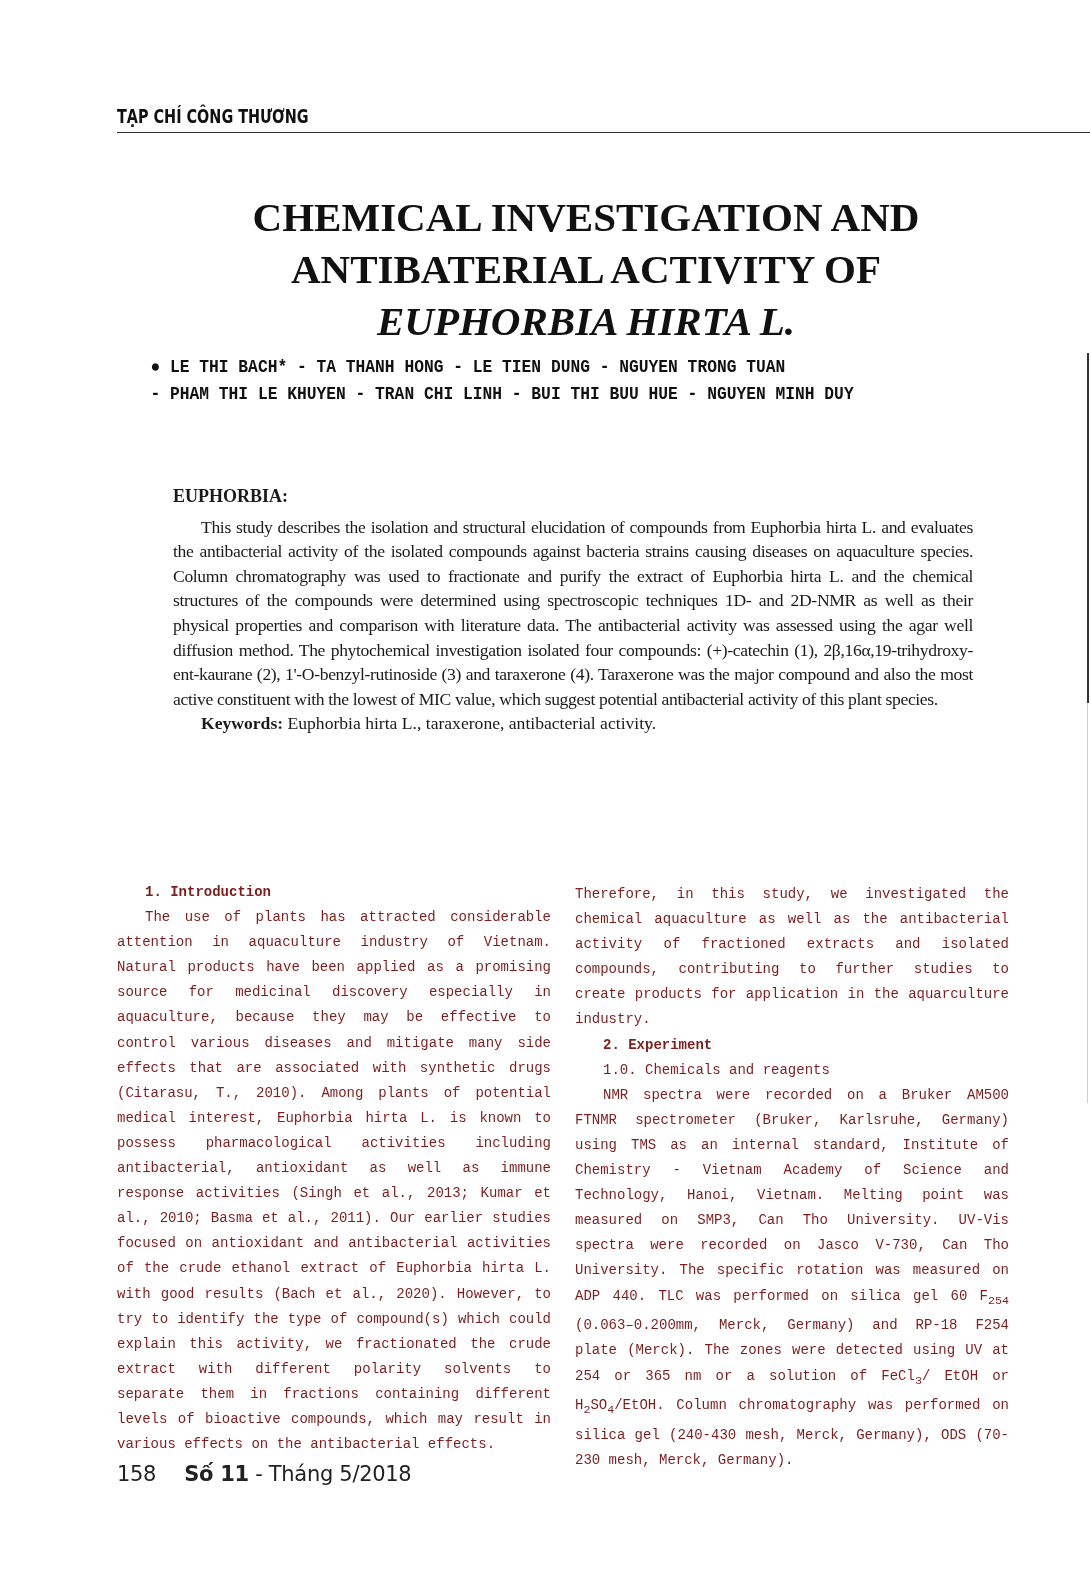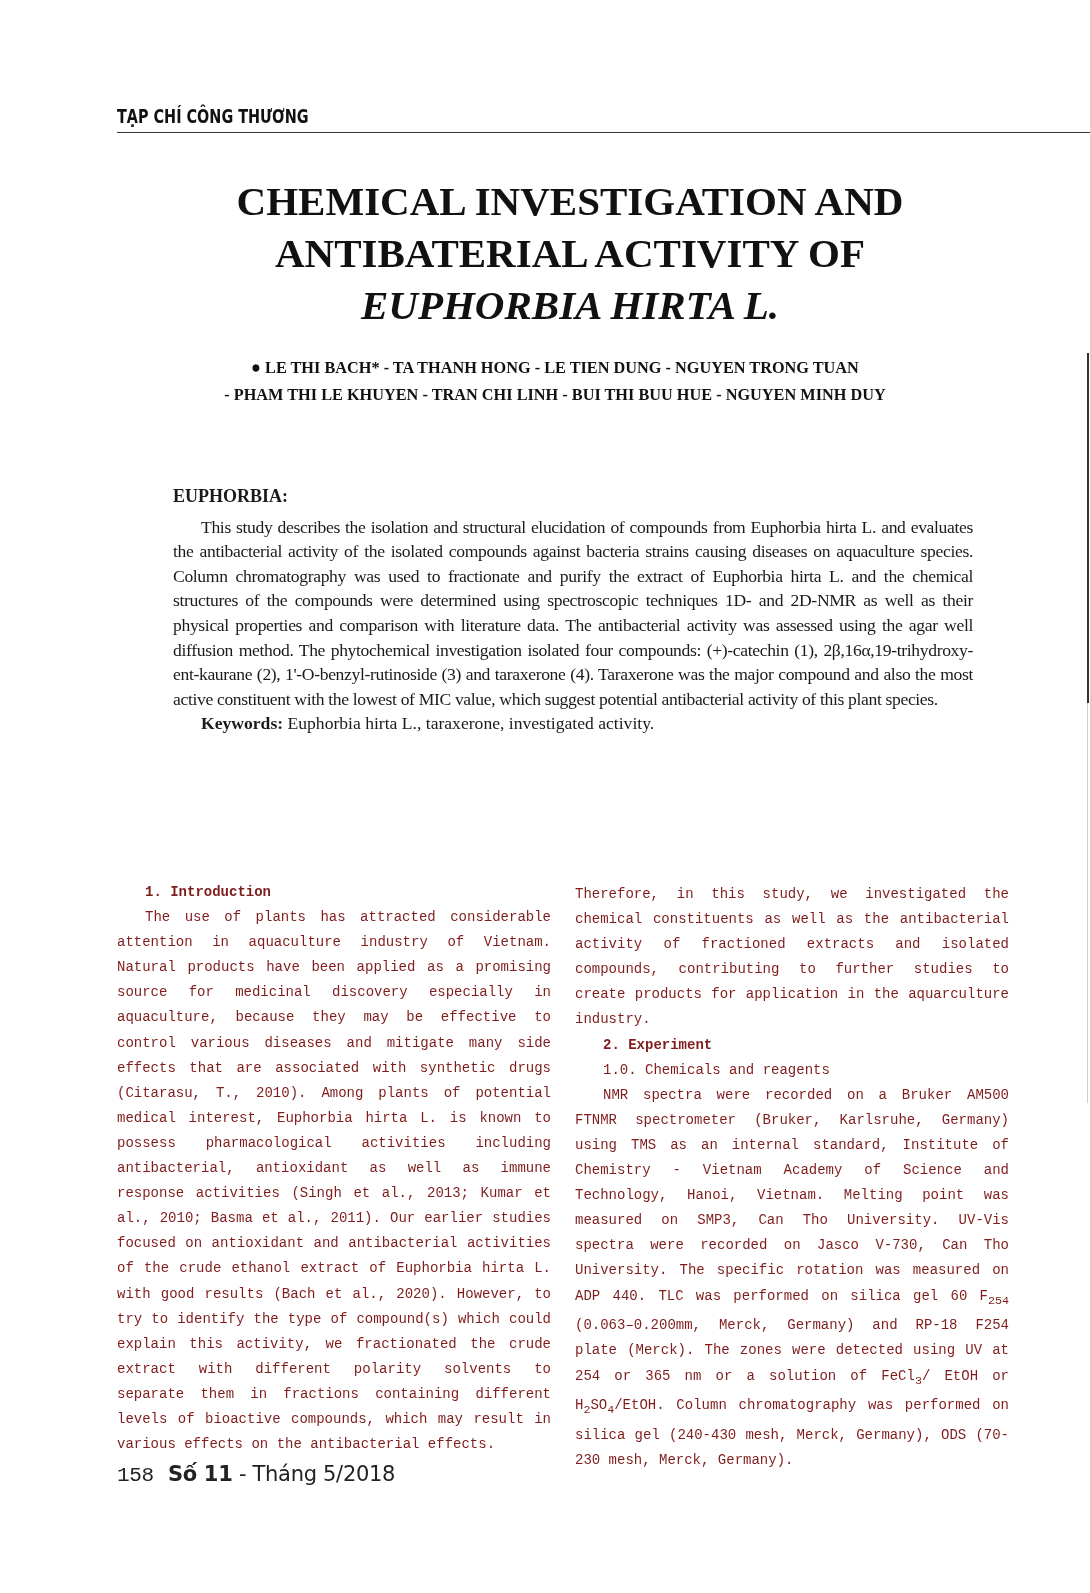--- a/index.html
+++ b/index.html
@@ -13,28 +13,28 @@
     color: #111; line-height: 26px; white-space: nowrap;
   }
   .header-rule {
     position: absolute; left: 117px; top: 132px; width: 973px; height: 0;
     border-top: 1.5px solid #333;
   }
 
   .title {
     position: absolute; left: 150px; top: 175px; width: 840px; text-align: center;
     font-family: "Liberation Serif", serif; font-weight: bold; font-size: 41px; line-height: 52px;
-    color: #111; margin: 0;
+    color: #111; margin: 16px;
   }
   .title .l { display: block; white-space: nowrap; }
   .title .it { font-style: italic; }
 
   .authors {
-    position: absolute; left: 120px; top: 354px; width: 870px; text-align: center;
-    font-family: Liberation Serif, serif; font-weight: bold; font-size: 17.5px; line-height: 27px;
+    position: absolute; left: 120px; top: 354px; width: 870px; 
+    font-family: Liberation Mono, monospace; font-weight: bold; font-size: 17.5px; line-height: 27px;
     color: #111;
   }
   .authors .l { display: block; white-space: nowrap; transform: scaleX(0.93); }
 
   .abstract {
     position: absolute; left: 173px; top: 484px; width: 800px;
     font-family: "Liberation Serif", serif; font-size: 17.6px; line-height: 24.6px; color: #1a1a1a;
   }
   .abstract-heading { font-weight: bold; font-size: 18px; margin: 0 0 6px 0; }
   .abstract-body { text-align: justify; text-indent: 28px; margin: 0; letter-spacing: -0.35px; }
@@ -51,21 +51,21 @@
   .col .indent { text-indent: 28px; }
   .section-heading { font-weight: bold; text-indent: 28px; margin: 0; }
   .subsection-heading { text-indent: 28px; margin: 0; }
 
   .footer {
     position: absolute; left: 117px; top: 1462px;
     font-family: "DejaVu Sans", sans-serif; font-size: 21px; color: #222; white-space: nowrap;
     letter-spacing: -0.3px;
   }
   .footer .issue { font-weight: bold; }
-  .footer .pg { margin-right: 14px; font-family: Liberation Mono, monospace; }
+  .footer .pg { margin-right: 28px; }
 
   .edge-line {
     position: absolute; left: 1087px; top: 353px; width: 1.5px; height: 350px; background: #333;
   }
   .edge-line-light {
     position: absolute; left: 1087px; top: 703px; width: 1px; height: 400px; background: #cfcfcf;
   }
 </style>
 </head>
 <body>
@@ -82,30 +82,30 @@
   </h1>
 
   <div class="authors">
     <span class="l">● LE THI BACH* - TA THANH HONG - LE TIEN DUNG - NGUYEN TRONG TUAN</span>
     <span class="l">- PHAM THI LE KHUYEN - TRAN CHI LINH - BUI THI BUU HUE - NGUYEN MINH DUY</span>
   </div>
 
   <div class="abstract">
     <div class="abstract-heading">EUPHORBIA:</div>
     <p class="abstract-body">This study describes the isolation and structural elucidation of compounds from Euphorbia hirta L. and evaluates the antibacterial activity of the isolated compounds against bacteria strains causing diseases on aquaculture species. Column chromatography was used to fractionate and purify the extract of Euphorbia hirta L. and the chemical structures of the compounds were determined using spectroscopic techniques 1D- and 2D-NMR as well as their physical properties and comparison with literature data. The antibacterial activity was assessed using the agar well diffusion method. The phytochemical investigation isolated four compounds: (+)-catechin (1), 2β,16α,19-trihydroxy-ent-kaurane (2), 1'-O-benzyl-rutinoside (3) and taraxerone (4). Taraxerone was the major compound and also the most active constituent with the lowest of MIC value, which suggest potential antibacterial activity of this plant species.</p>
-    <p class="keywords"><b>Keywords:</b><span> Euphorbia hirta L., taraxerone, investigated activity.</span></p>
+    <p class="keywords"><b>Keywords:</b><span> Euphorbia hirta L., taraxerone, antibacterial activity.</span></p>
   </div>
 
   <div class="col col-left">
     <div class="section-heading">1. Introduction</div>
     <p class="indent">The use of plants has attracted considerable attention in aquaculture industry of Vietnam. Natural products have been applied as a promising source for medicinal discovery especially in aquaculture, because they may be effective to control various diseases and mitigate many side effects that are associated with synthetic drugs (Citarasu, T., 2010). Among plants of potential medical interest, Euphorbia hirta L. is known to possess pharmacological activities including antibacterial, antioxidant as well as immune response activities (Singh et al., 2013; Kumar et al., 2010; Basma et al., 2011). Our earlier studies focused on antioxidant and antibacterial activities of the crude ethanol extract of Euphorbia hirta L. with good results (Bach et al., 2020). However, to try to identify the type of compound(s) which could explain this activity, we fractionated the crude extract with different polarity solvents to separate them in fractions containing different levels of bioactive compounds, which may result in various effects on the antibacterial effects.</p>
   </div>
 
   <div class="col col-right">
-    <p>Therefore, in this study, we investigated the chemical constituents as well as the antibacterial activity of fractioned extracts and isolated compounds, contributing to further studies to create products for application in the aquarculture industry.</p>
+    <p>Therefore, in this study, we investigated the chemical aquaculture as well as the antibacterial activity of fractioned extracts and isolated compounds, contributing to further studies to create products for application in the aquarculture industry.</p>
     <div class="section-heading">2. Experiment</div>
     <div class="subsection-heading">1.0.  Chemicals and reagents</div>
     <p class="indent"><span>NMR spectra were recorded on a Bruker AM500 FTNMR spectrometer (Bruker, Karlsruhe, Germany) using TMS as an internal standard, Institute of Chemistry - Vietnam Academy of Science and Technology, Hanoi, Vietnam. Melting point was measured on SMP3, Can Tho University. UV-Vis spectra were recorded on Jasco V-730, Can Tho University. The specific rotation was measured on ADP 440. TLC was performed on silica gel 60 F</span><sub>254</sub><span> (0.063–0.200mm, Merck, Germany) and RP-18 F254 plate (Merck). The zones were detected using UV at 254 or 365 nm or a solution of FeCl</span><sub>3</sub><span>/ EtOH or H</span><sub>2</sub><span>SO</span><sub>4</sub><span>/EtOH. Column chromatography was performed on silica gel (240-430 mesh, Merck, Germany), ODS (70-230 mesh, Merck, Germany).</span></p>
   </div>
 
   <div class="footer">
     <span class="pg">158</span><span class="issue">Số 11</span><span> - Tháng 5/2018</span>
   </div>
 
   <div class="edge-line"></div>

